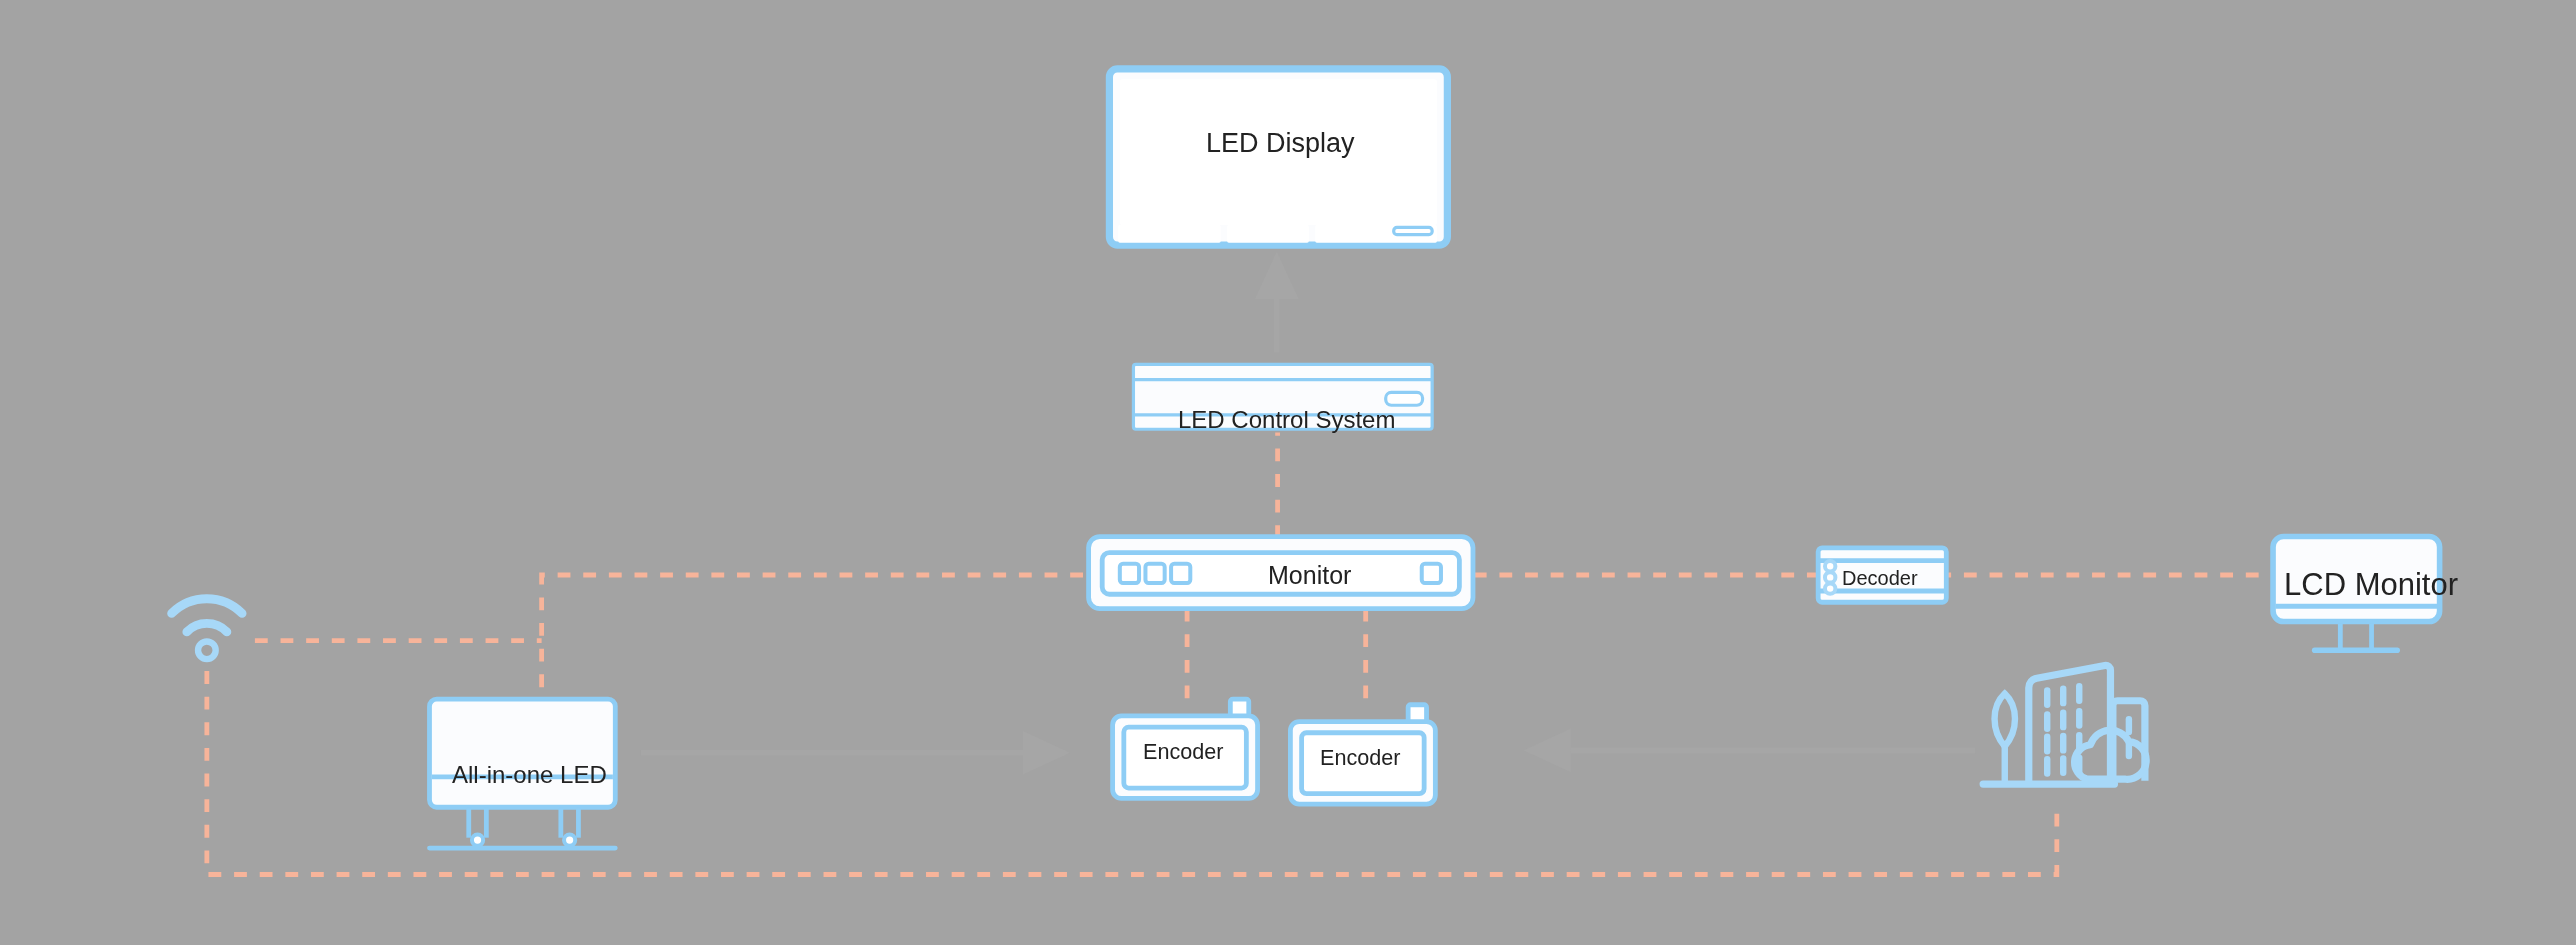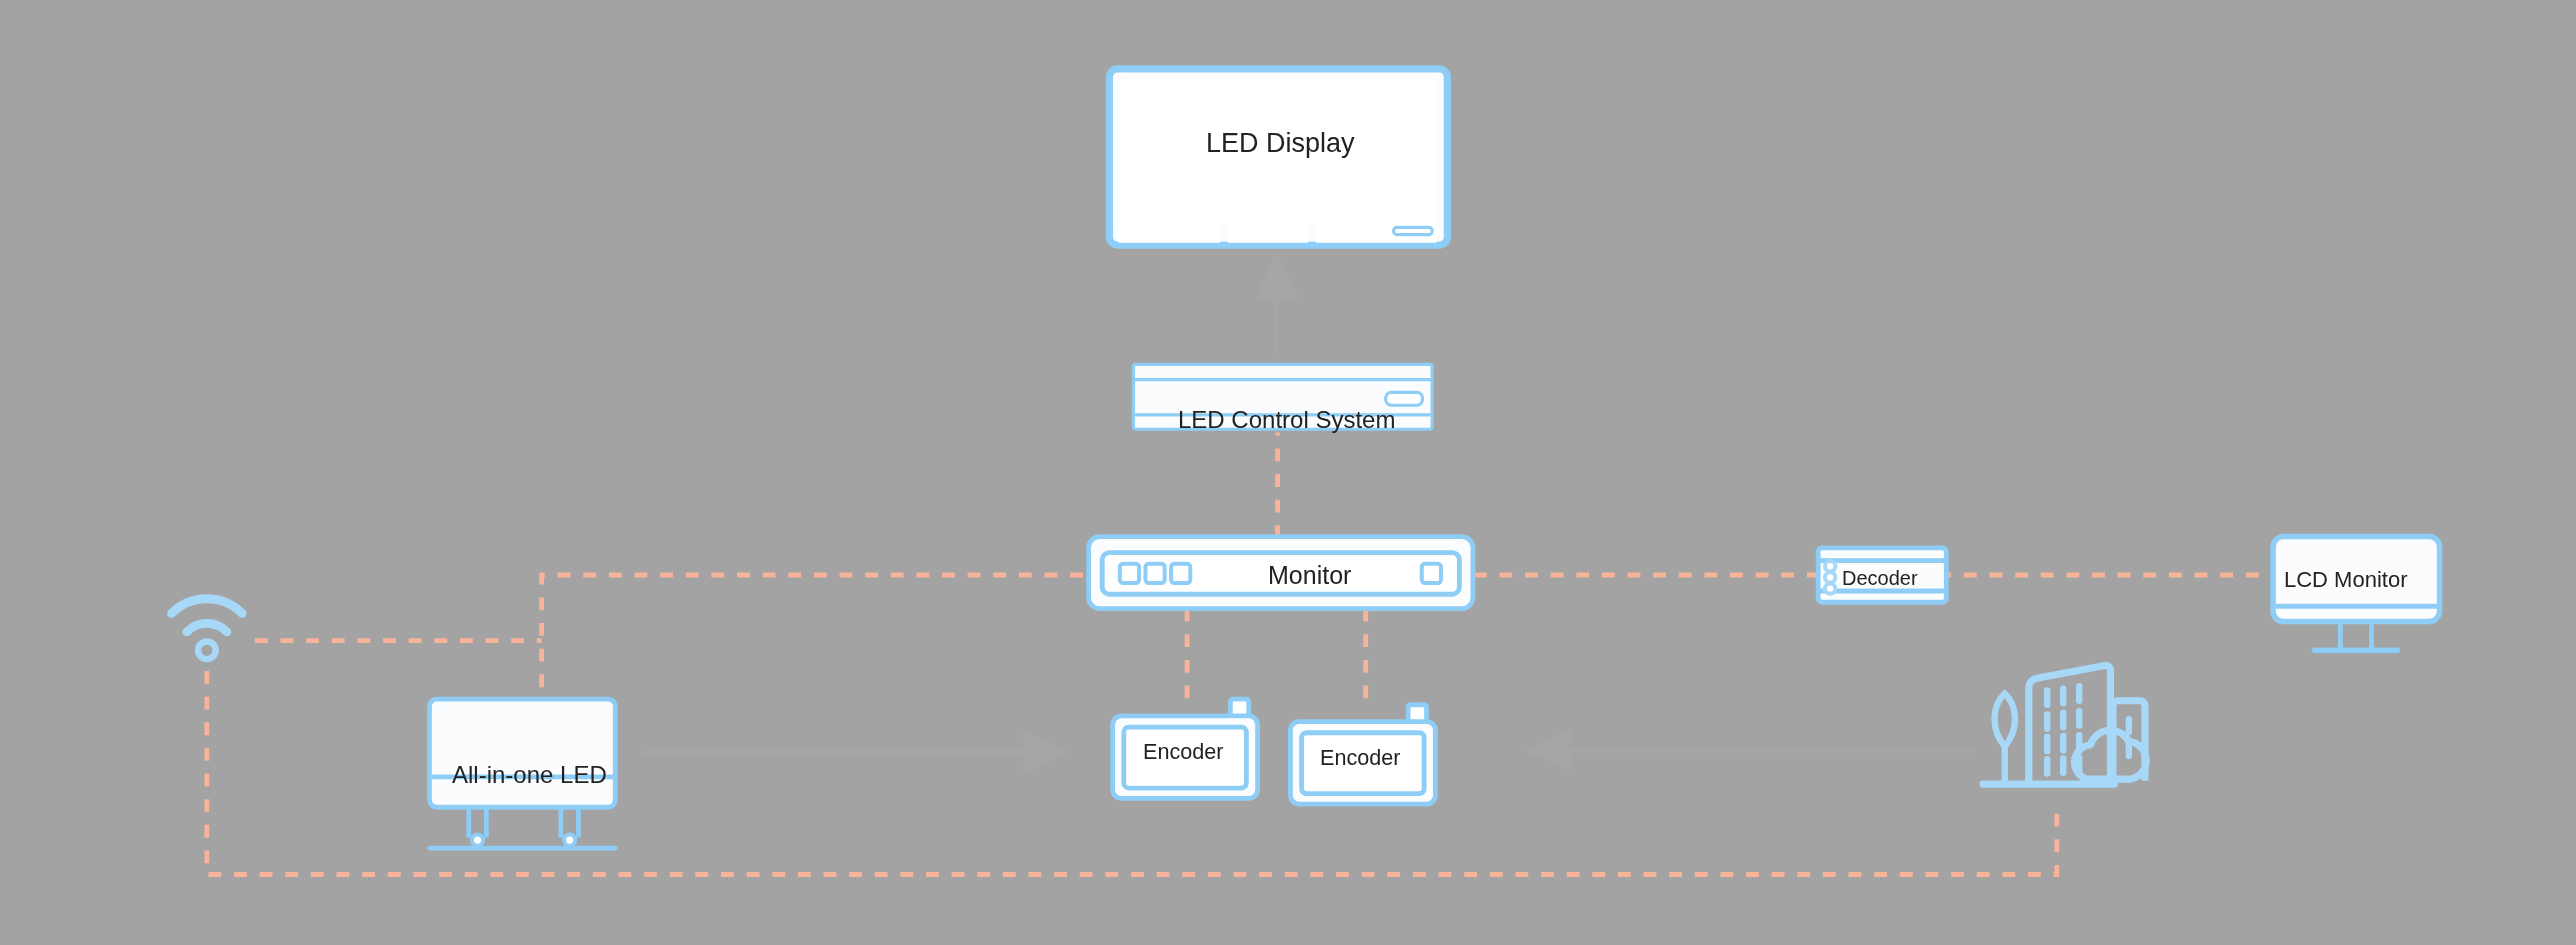--- a/index.html
+++ b/index.html
@@ -31,21 +31,21 @@
     white-space: nowrap;
     pointer-events: none;
   }
   .lbl-led-display   { left: 1206px; top: 128px; font-size: 27px; }
   .lbl-control       { left: 1178px; top: 388px; font-size: 24px; margin-top: 18px; }
   .lbl-switch        { left: 1268px; top: 561px; font-size: 25px; }
   .lbl-encoder-1     { left: 1143px; top: 739px; font-size: 21.6px; }
   .lbl-encoder-2     { left: 1320px; top: 745px; font-size: 21.6px; }
   .lbl-allinone      { left: 452px;  top: 761px; font-size: 24px; }
   .lbl-decoder       { left: 1842px; top: 567px; font-size: 20px; }
-  .lbl-lcd-monitor   { left: 2284px; top: 567px; font-size: 22px; }
+  .lbl-lcd-monitor   { left: 2284px; top: 567px; font-size: 31px; }
 </style>
 </head>
 <body>
 
 <div id="canvas">
 
   <svg id="diagram-svg" viewBox="0 0 3216 1180">
     <defs>
       <marker id="arrow-right" markerWidth="9" markerHeight="9" refX="7.6" refY="4.5" orient="auto" markerUnits="strokeWidth">
         <path d="M0,0.6 L8.4,4.5 L0,8.4 z" fill="#a6a6a6"></path>

